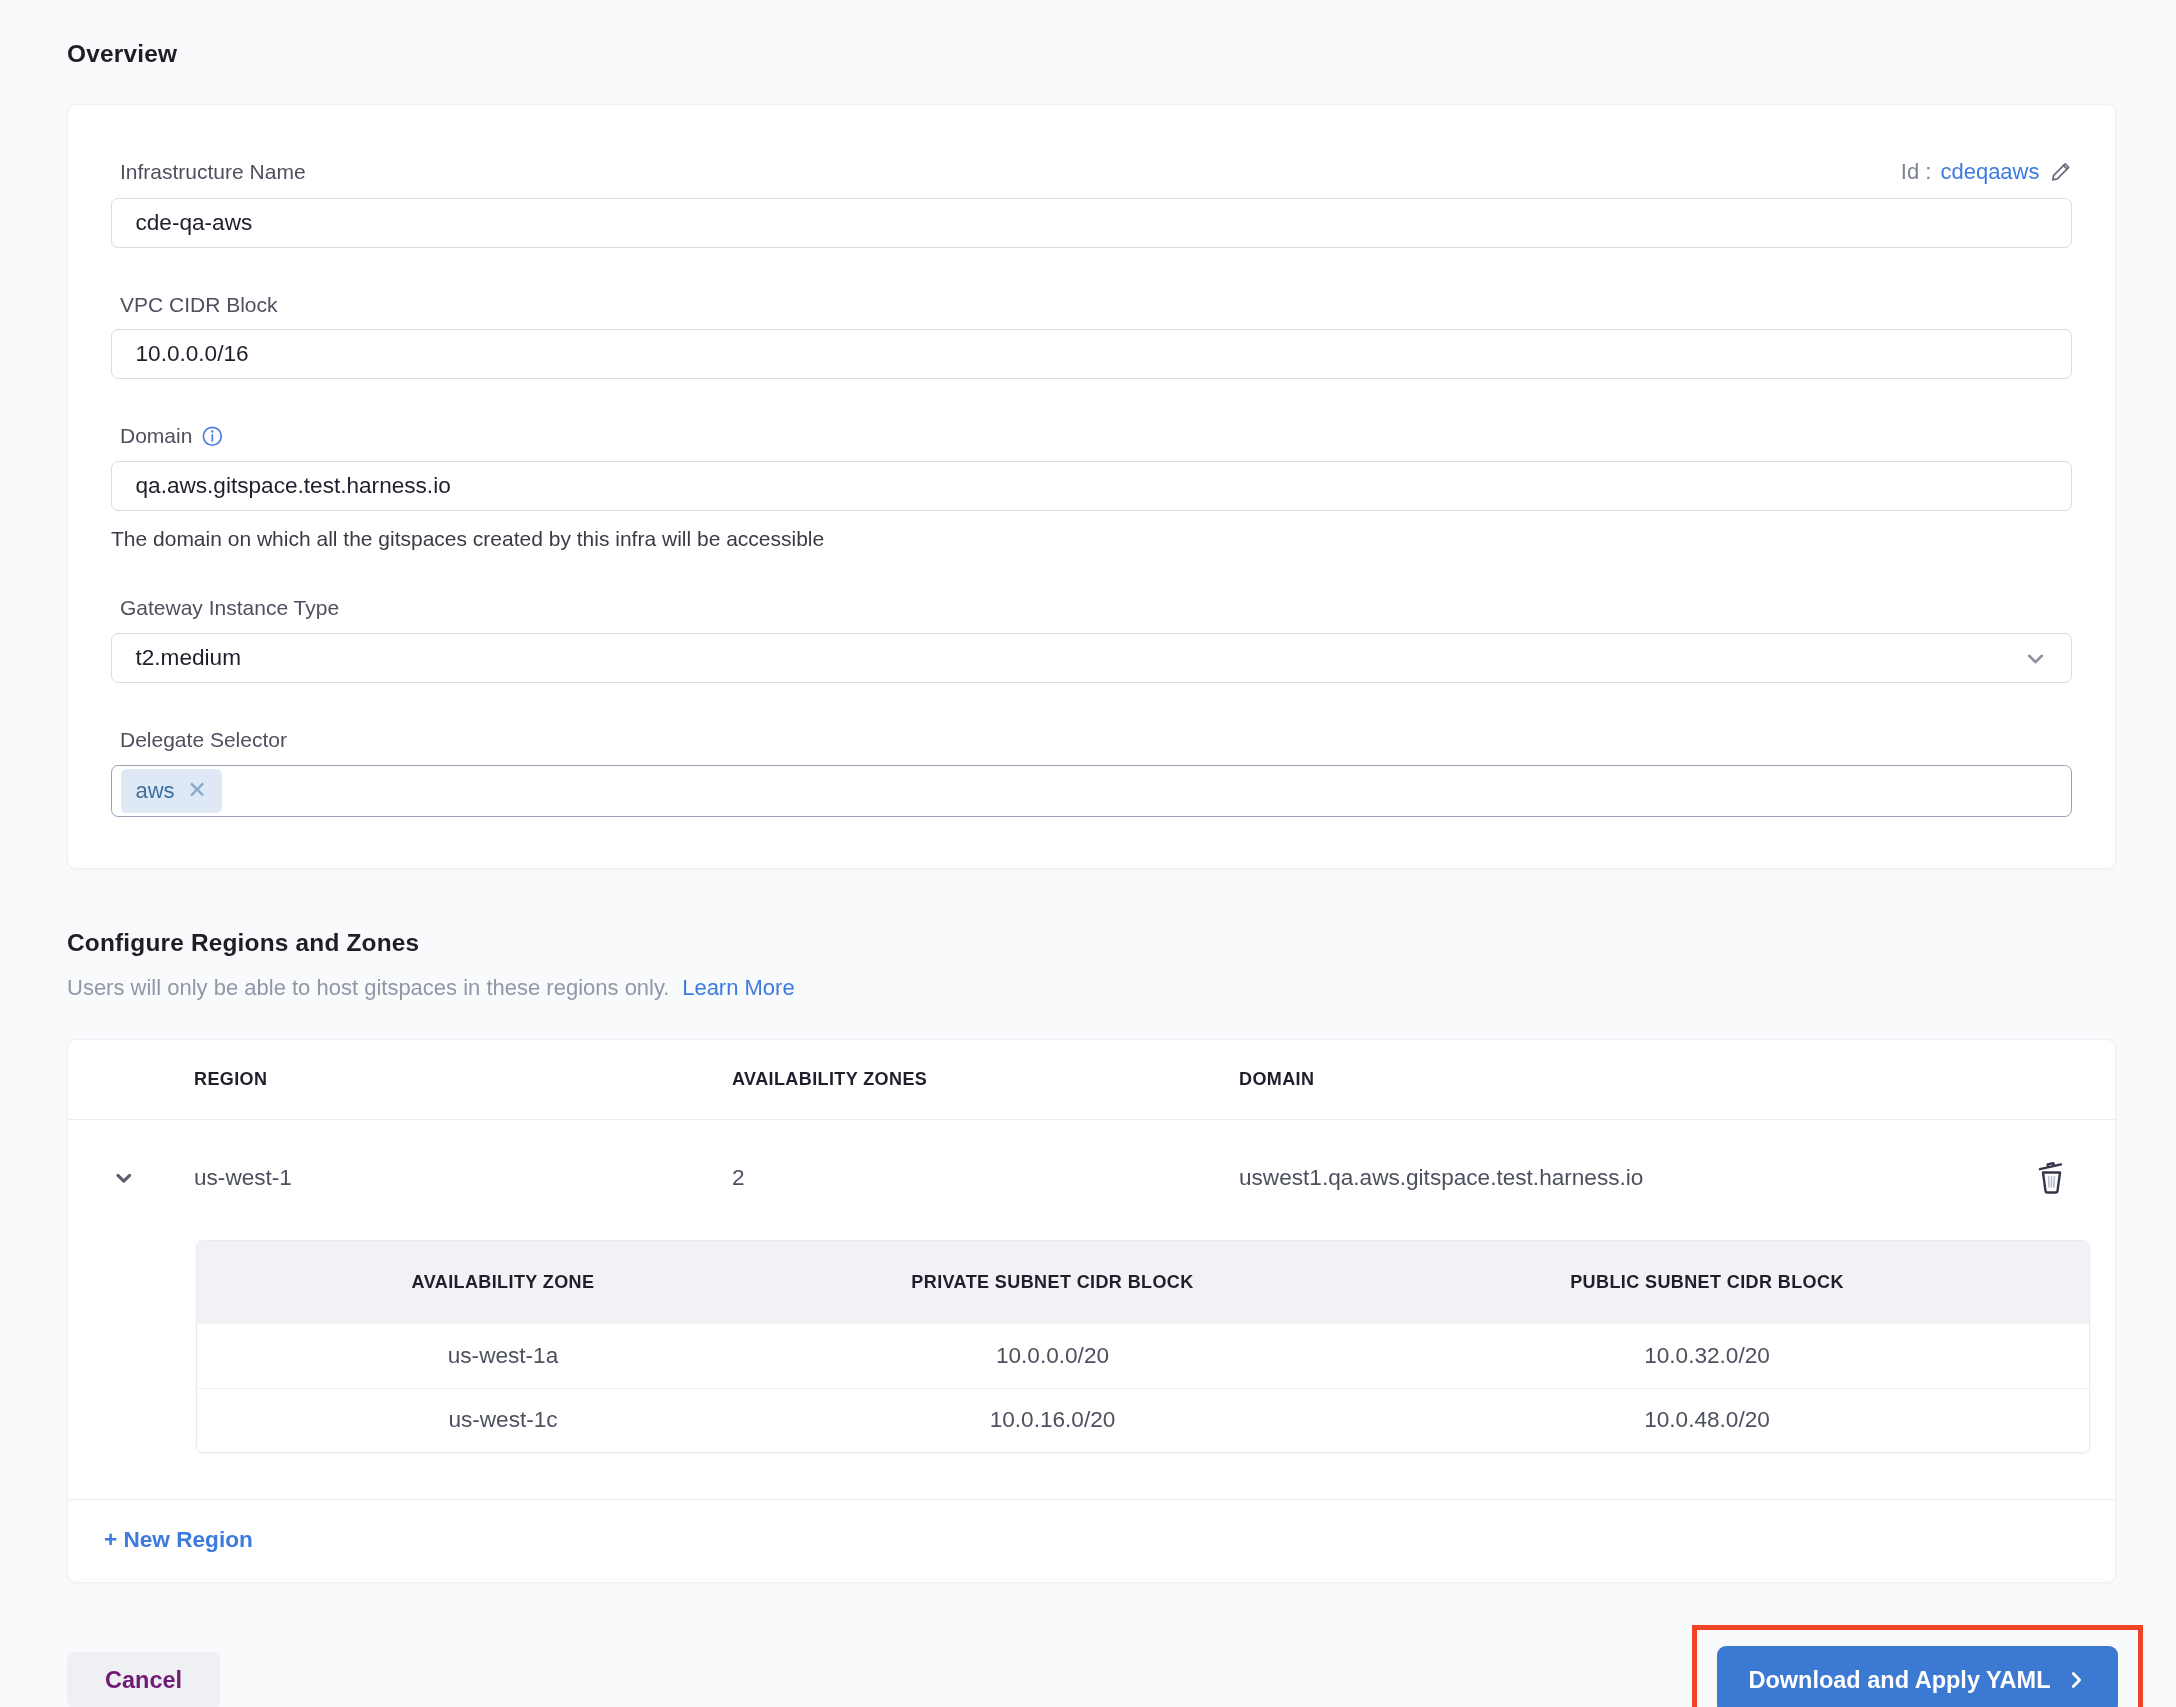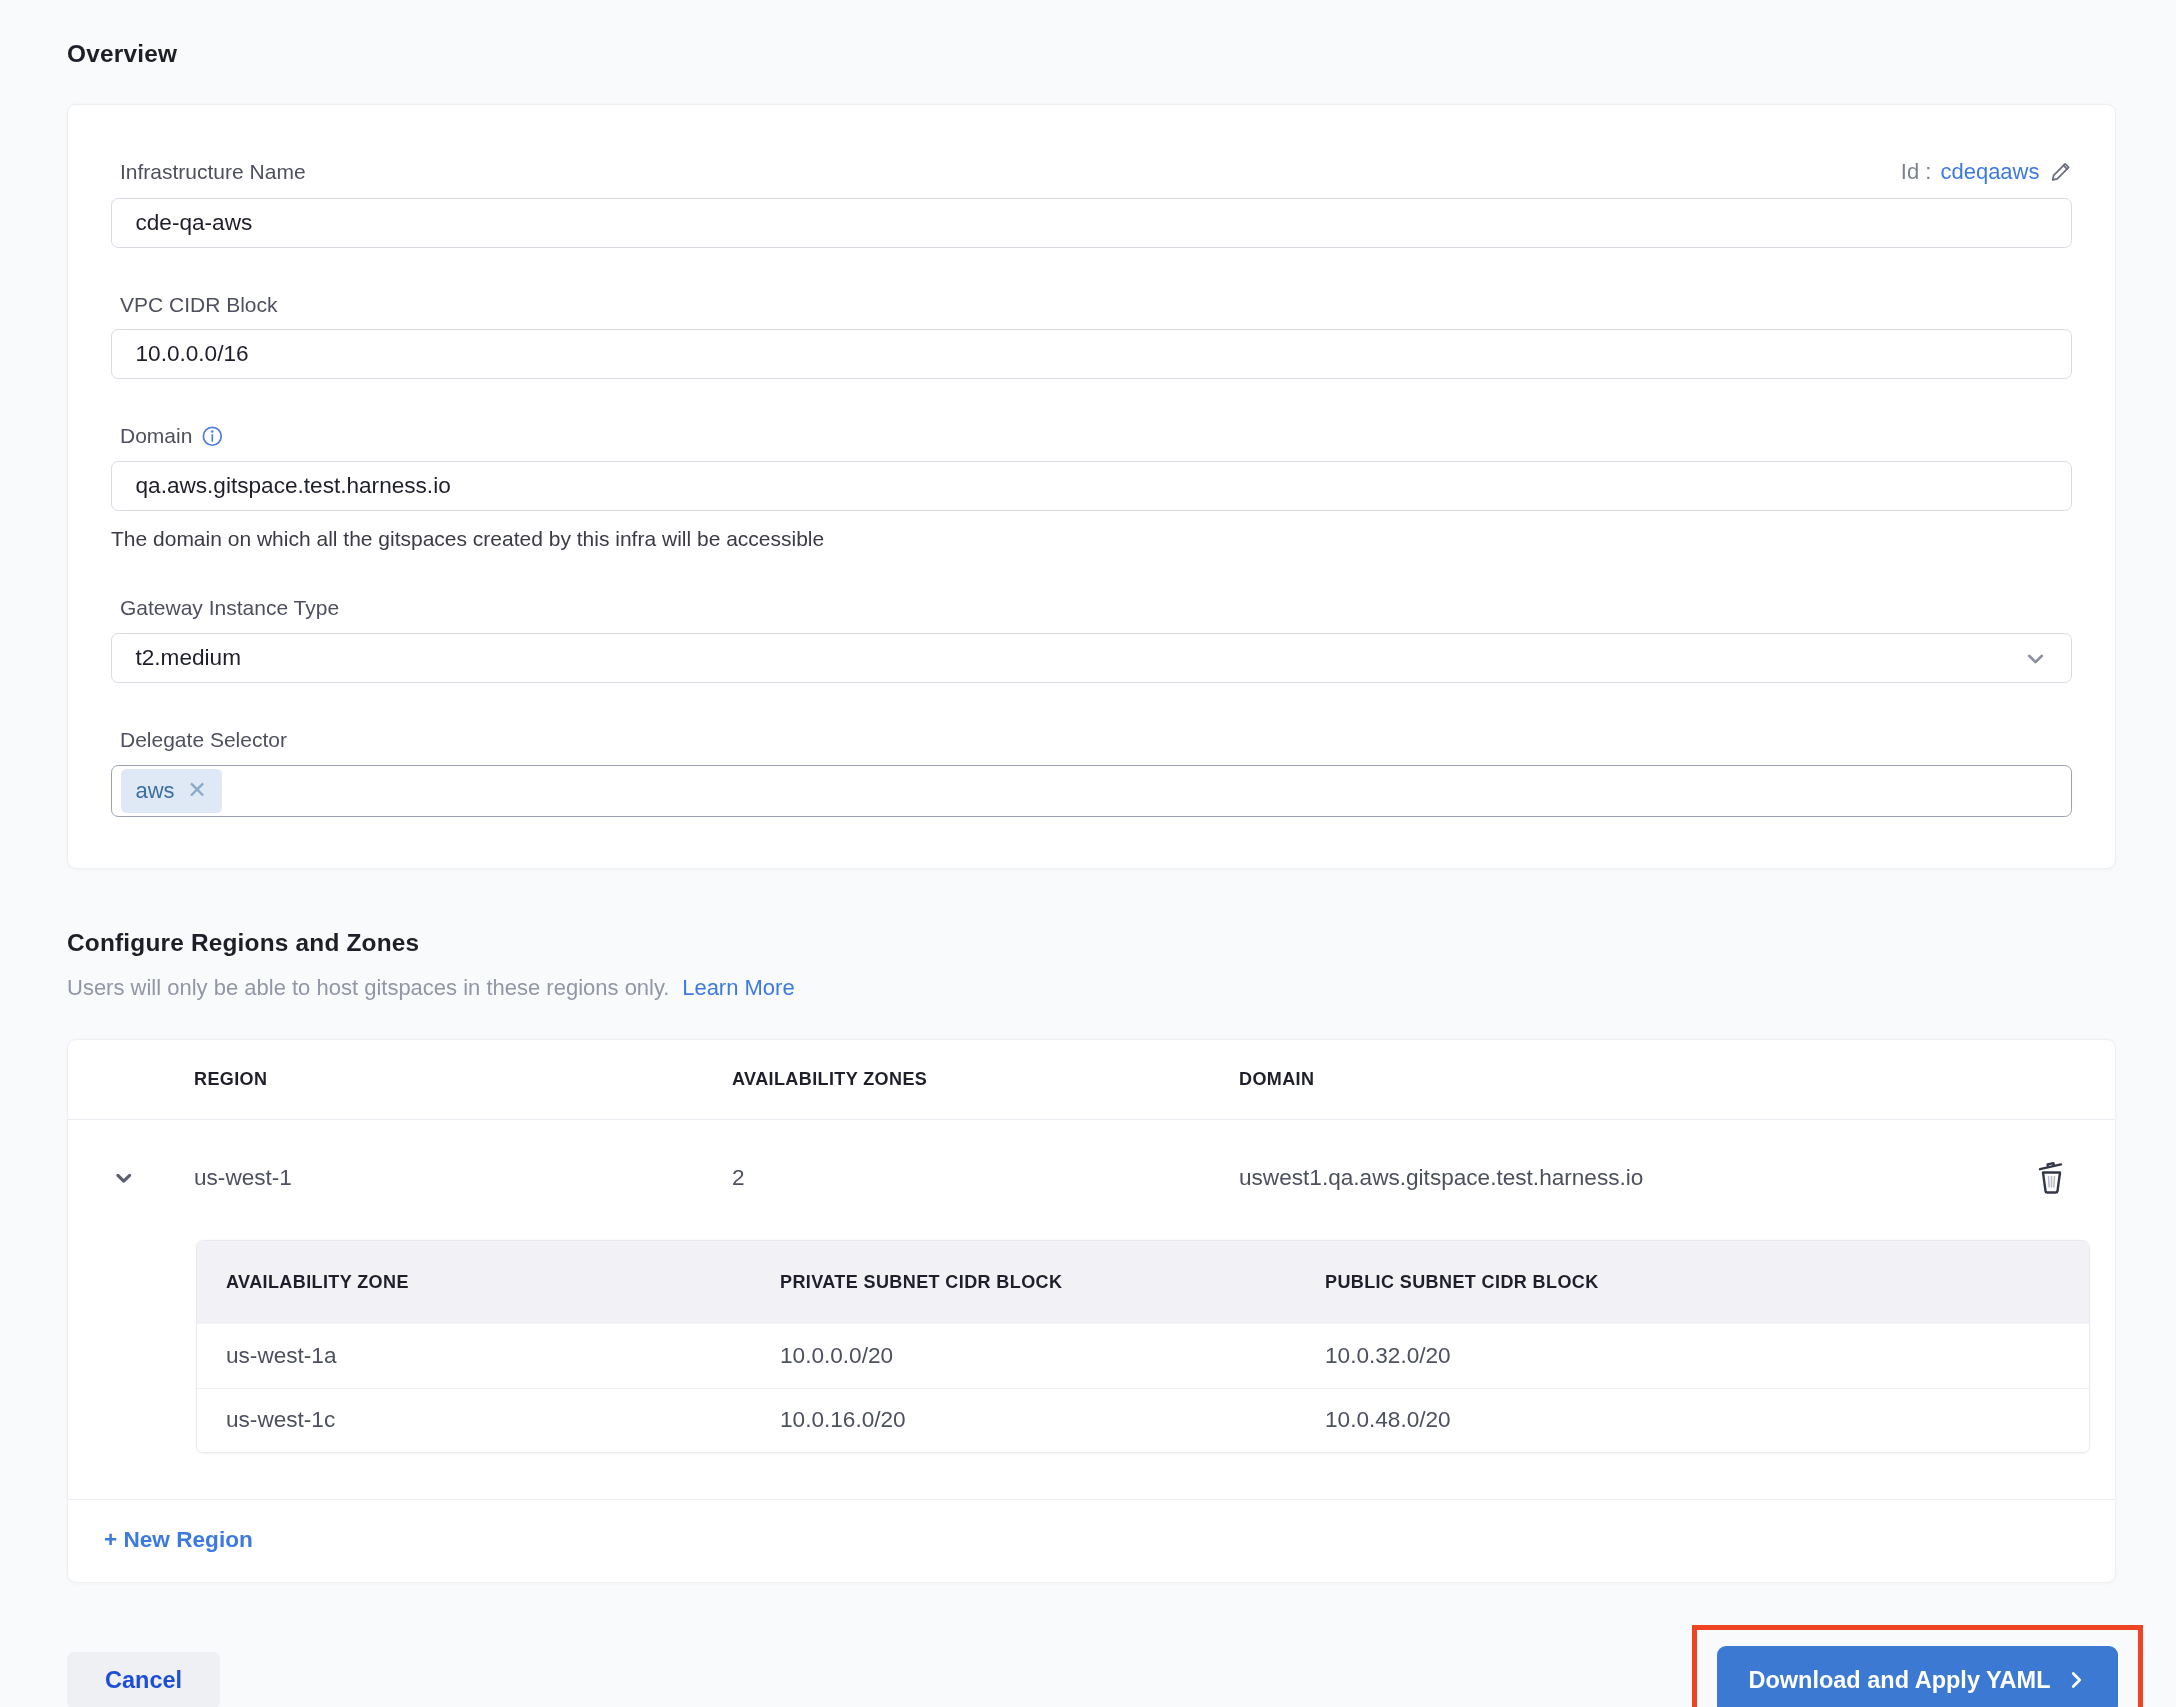--- a/index.html
+++ b/index.html
@@ -77,21 +77,21 @@
   }
   .thead-row { height: 80px; border-bottom: 0.9px solid #ececf2; }
   .th {
     font-size: 18px; font-weight: 700; color: #1e1f2b;
     text-transform: uppercase; letter-spacing: 0.4px;
   }
   .region-row { height: 116px; font-size: 22.6px; color: #4d505e; }
   .caret-btn { background: none; border: none; cursor: pointer; width: 36px; height: 36px; display: flex; align-items: center; justify-content: center; justify-self: start; margin-left: 1.8px; }
   .trash-btn { background: none; border: none; cursor: pointer; justify-self: center; }
 
-  .zones-wrap { padding: 4px 25px 0 128px; }
+  .zones-wrap { padding: 4px 25px 0 128px; text-align: center; }
   .zones-table {
     border: 0.9px solid #e9eaf0; border-radius: 7.2px;
     box-shadow: 0 0.9px 1.8px rgba(40,41,61,.05);
     overflow: hidden;
   }
   .inner-grid {
     display: grid;
     grid-template-columns: 554px 545px 1fr;
     align-items: center;
     padding-left: 29px;
@@ -100,21 +100,21 @@
   .zone-row { height: 64px; font-size: 22.6px; color: #4d505e; background: #fff; border-top: 0.9px solid #f0f0f4; }
   .zones-header + .zone-row { border-top: none; }
 
   .table-footer { border-top: 0.9px solid #ececf2; margin-top: 46px; padding: 27px 0 29px 36px; }
   .new-region-link { font-size: 22.6px; font-weight: 700; color: var(--link-blue, #3d7ae0); text-decoration: none; cursor: pointer; }
 
   
   .footer-bar { display: flex; align-items: center; justify-content: space-between; margin-top: 42px; }
   .btn { font-family: inherit; cursor: pointer; border: none; border-radius: 7.2px; font-weight: 700; }
   .cancel-btn {
-    background: #eff0f4; color: #1d4ed8;
+    background: #eff0f4; color: #701a75;
     font-size: 23.5px; height: 56px; padding: 0 38px;
   }
   .annotation-box {
     border: 5.4px solid var(--annotation-red, #ee4423);
     padding: 16.3px 20px;
     transform: translateX(27px);
     background: transparent;
   }
   .primary-btn {
     background: var(--accent-blue, #3b79d2); color: #ffffff;

